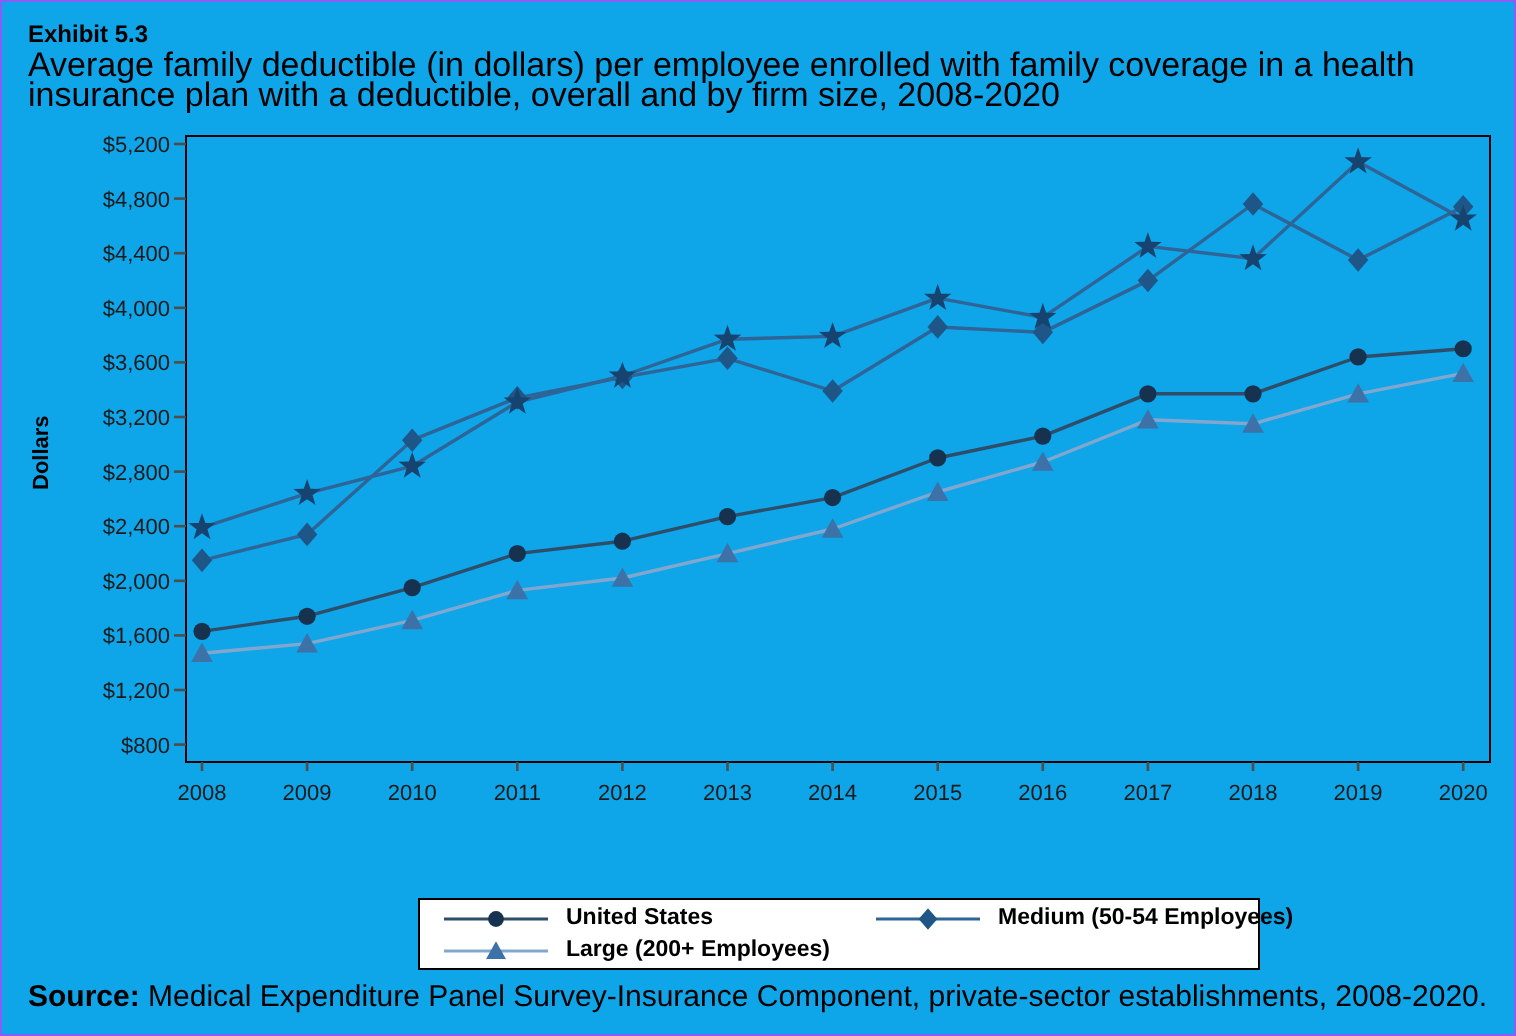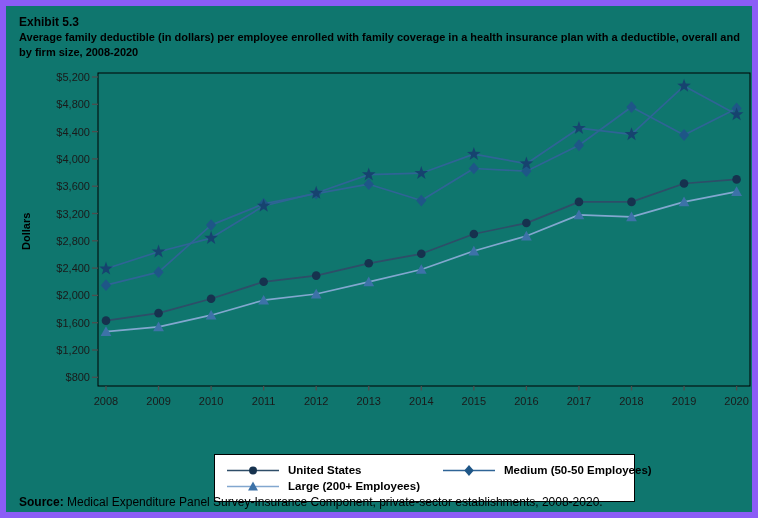--- a/index.html
+++ b/index.html
@@ -1,61 +1,61 @@
 <!DOCTYPE html>
 <html><head>
 <meta charset="utf-8">
 <style>
   html,body{margin:0;padding:0;background:#e8e8e8;}
   *{box-sizing:border-box;}
   #page{
     position:relative;
     width:758px;height:518px;
-    background:#0f766e;
-    border:6px solid #8b5cf6;
+    background:#0ea5e9;
+    border:1px solid #8b5cf6;
     font-family:"Liberation Sans", sans-serif;
     overflow:hidden;
   }
   #header{
     position:absolute;left:13px;top:9px;width:736px;
     color:#000;
   }
   #exhibit-label{
     font-size:12px;font-weight:bold;line-height:15px;
   }
   #chart-title{
-    font-size:11px;font-weight:bold;line-height:15px;
+    font-size:17px;font-weight:normal;line-height:15px;
   }
   #chart-svg{
     position:absolute;left:0;top:58px;width:758px;height:360px;
   }
   #ylabel{
     position:absolute;left:12px;top:160px;width:16px;height:130px;
     display:flex;align-items:center;justify-content:center;
     writing-mode:vertical-rl;transform:rotate(180deg);
     font-size:11px;font-weight:bold;color:#000;
   }
   #legend{
-    position:absolute;left:208px;top:448px;width:421px;height:48px;
+    position:absolute;left:208px;top:448px;width:421px;height:36px;
     border:1px solid #000;
     display:grid;grid-template-columns:216px 1fr;
     align-content:center;row-gap:1px;
     padding:2px 19px 2px 12px;
     background:#fff;
   }
   .legend-item{
     display:flex;align-items:center;height:15px;
   }
   .legend-item svg{flex:0 0 auto;}
   .legend-label{
     margin-left:9px;font-size:11.5px;font-weight:bold;color:#000;white-space:nowrap;
   }
   #source-line{
     position:absolute;left:13px;top:489px;width:736px;
-    font-size:12px;color:#000;
+    font-size:15px;color:#000;
   }
   #source-label{font-weight:bold;}
 </style>
 </head>
 <body>
 
 <div id="page">
   <div id="header">
     <div id="exhibit-label">Exhibit 5.3</div>
     <div id="chart-title">Average family deductible (in dollars) per employee enrolled with family coverage in a health insurance plan with a deductible, overall and by firm size, 2008-2020</div>
@@ -187,21 +187,21 @@
           <line x1="0" y1="7.5" x2="52" y2="7.5" stroke="#2e4d68" stroke-width="1.6"></line>
           <circle cx="26" cy="7.5" r="3.956" fill="#16324e"></circle>
         </svg>
         <span class="legend-label">United States</span>
       </div>
       <div class="legend-item">
         <svg width="52" height="15">
           <line x1="0" y1="7.5" x2="52" y2="7.5" stroke="#2f6496" stroke-width="1.6"></line>
           <path d="M26 2.071999999999999L30.692 7.5L26 12.928L21.308 7.5Z" fill="#1e5687"></path>
         </svg>
-        <span class="legend-label">Medium (50-50 Employees)</span>
+        <span class="legend-label">Medium (50-54 Employees)</span>
       </div>
       <div class="legend-item">
         <svg width="52" height="15">
           <line x1="0" y1="7.5" x2="52" y2="7.5" stroke="#82a7cf" stroke-width="1.6"></line>
           <path d="M26 2.6239999999999997L30.968 11.548000000000002L21.032 11.548000000000002Z" fill="#3d72a8"></path>
         </svg>
         <span class="legend-label">Large (200+ Employees)</span>
       </div>
     </div>
 

